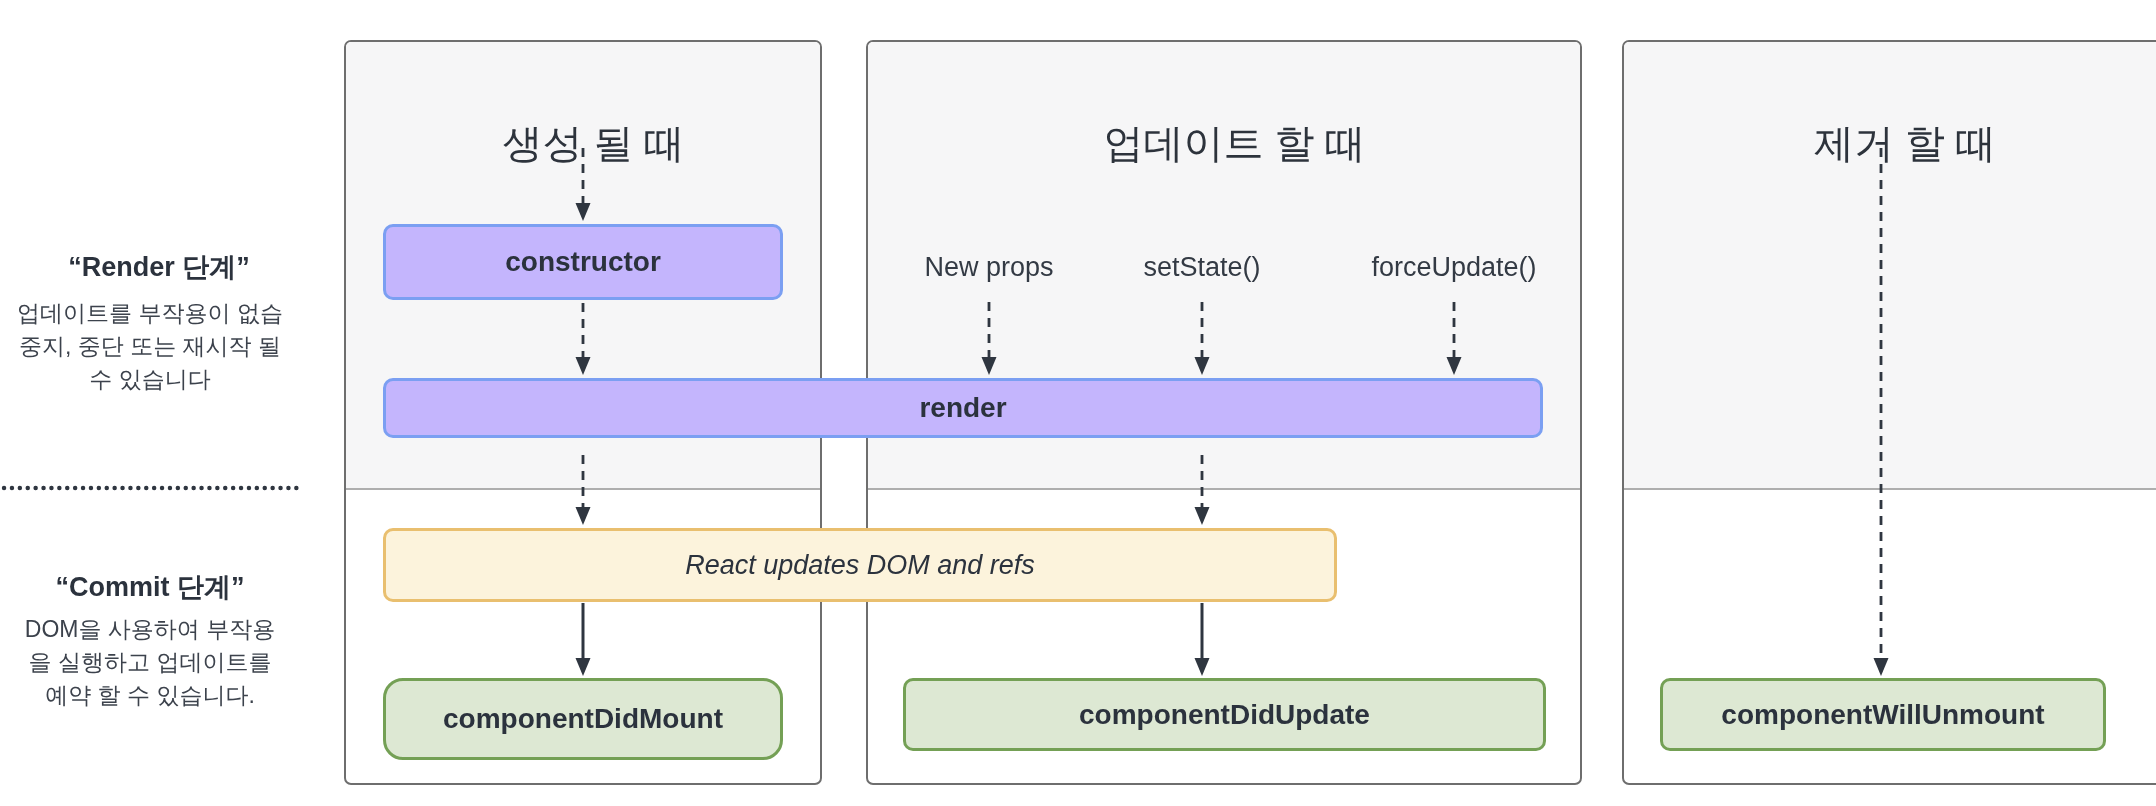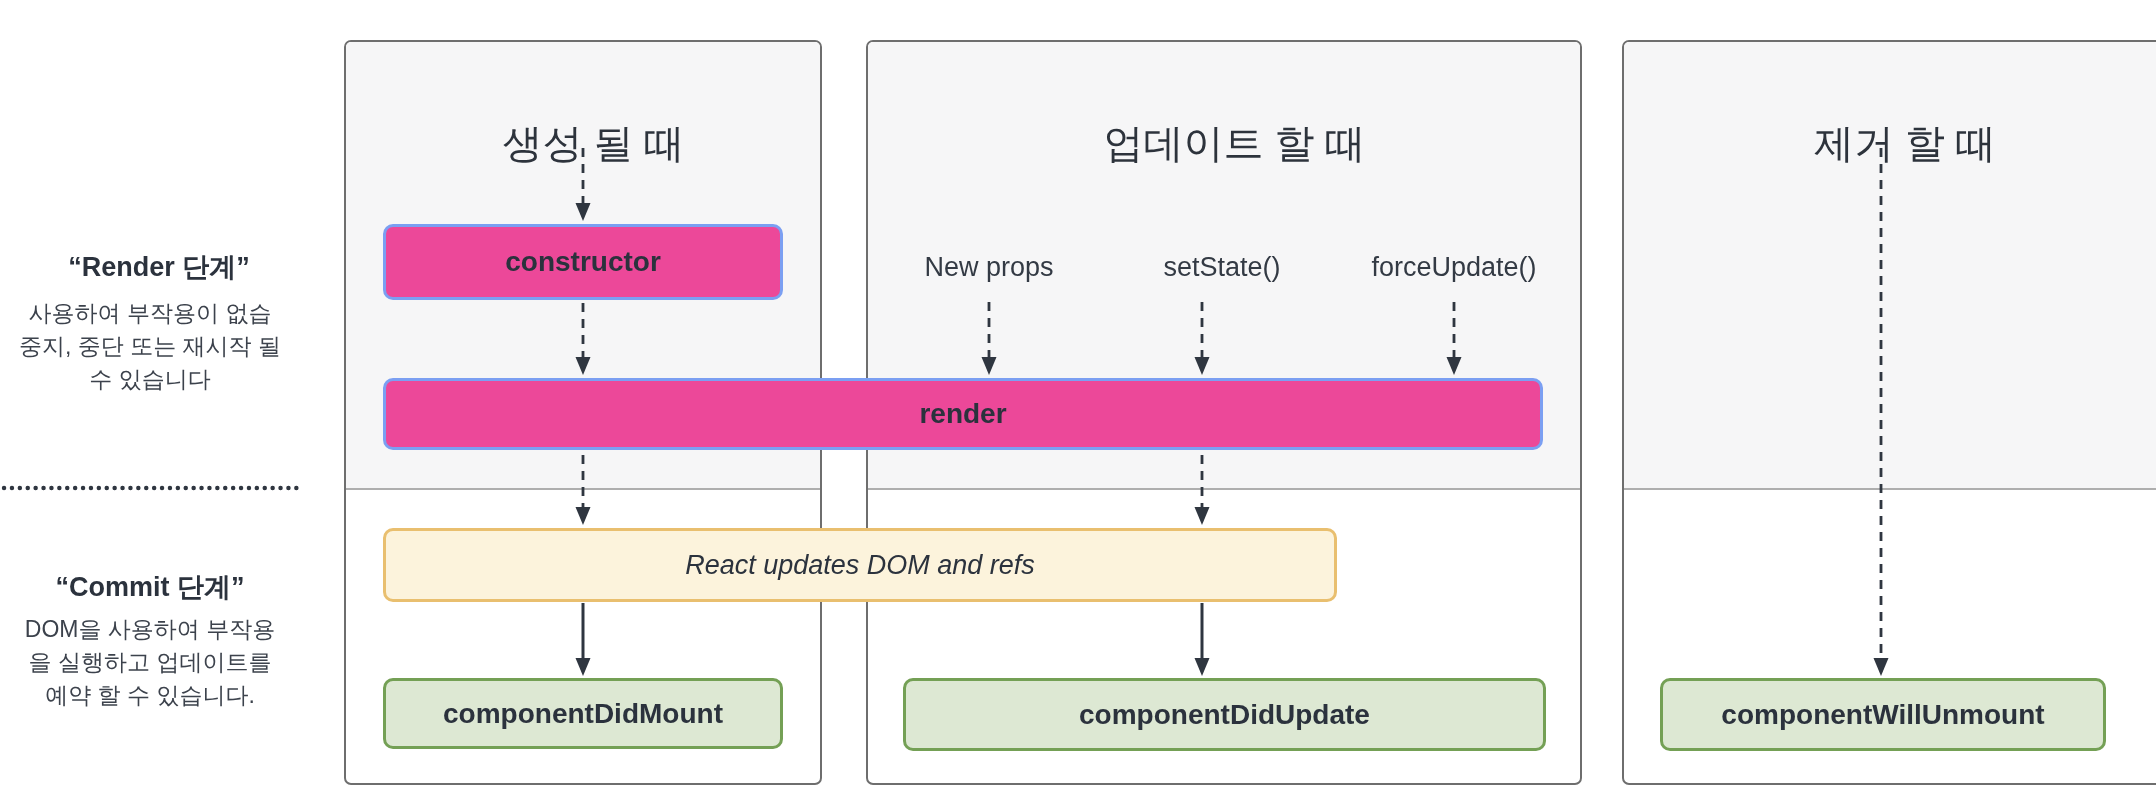--- a/index.html
+++ b/index.html
@@ -41,48 +41,48 @@
     font-size:23px;line-height:33px;color:#3c424c;z-index:2;
   }
   #render-phase-desc{top:297px;}
   #commit-phase-desc{top:613px;}
   
   .trigger{
     position:absolute;top:252px;transform:translateX(-50%);
     font-size:27px;color:#333a44;white-space:nowrap;z-index:2;
   }
   #trigger-new-props{left:989px;}
-  #trigger-setstate{left:1202px;margin-left:20px;}
+  #trigger-setstate{left:1202px;}
   #trigger-forceupdate{left:1454px;}
   
   .node{
     position:absolute;box-sizing:border-box;border-radius:10px;
     display:flex;align-items:center;justify-content:center;
     font-size:28px;font-weight:700;color:#2b323d;z-index:4;
   }
-  .node.blue{background:#ec4899;border:3px solid #7b9ff2;}
+  .node.blue{background:#c4b5fd;border:3px solid #7b9ff2;}
   .node.yellow{background:#fcf3dc;border:3px solid #e9bf6f;font-weight:400;font-style:italic;font-size:27px;}
   .node.green{background:#dde8d3;border:3px solid #74a055;}
   #node-constructor{left:383px;top:224px;width:400px;height:76px;}
-  #node-render{left:383px;top:378px;width:1160px;height:72px;}
+  #node-render{left:383px;top:378px;width:1160px;height:60px;}
   #node-react-updates{left:383px;top:528px;width:954px;height:74px;}
-  #node-cdm{left:383px;top:678px;width:400px;height:71px;}
+  #node-cdm{left:383px;top:678px;width:400px;height:82px;border-radius:20px;}
   #node-cdu{left:903px;top:678px;width:643px;height:73px;}
   #node-cwu{left:1660px;top:678px;width:446px;height:73px;}
   
   .arrows{position:absolute;left:0;top:0;z-index:3;pointer-events:none;}
 </style>
 </head>
 <body>
 
 <div class="canvas">
 
   <div class="side-title" id="render-phase-title">“Render 단계”</div>
   <div class="side-desc" id="render-phase-desc">
-    <div>사용하여 부작용이 없습</div>
+    <div>업데이트를 부작용이 없습</div>
     <div>중지, 중단 또는 재시작 될</div>
     <div>수 있습니다</div>
   </div>
 
   <svg class="arrows" width="310" height="12" style="left:0;top:482px;">
     <line x1="4" y1="6" x2="304" y2="6" stroke="#2f3640" stroke-width="4.4" stroke-linecap="round" stroke-dasharray="0.1 7.8"></line>
   </svg>
 
   <div class="side-title" id="commit-phase-title">“Commit 단계”</div>
   <div class="side-desc" id="commit-phase-desc">

